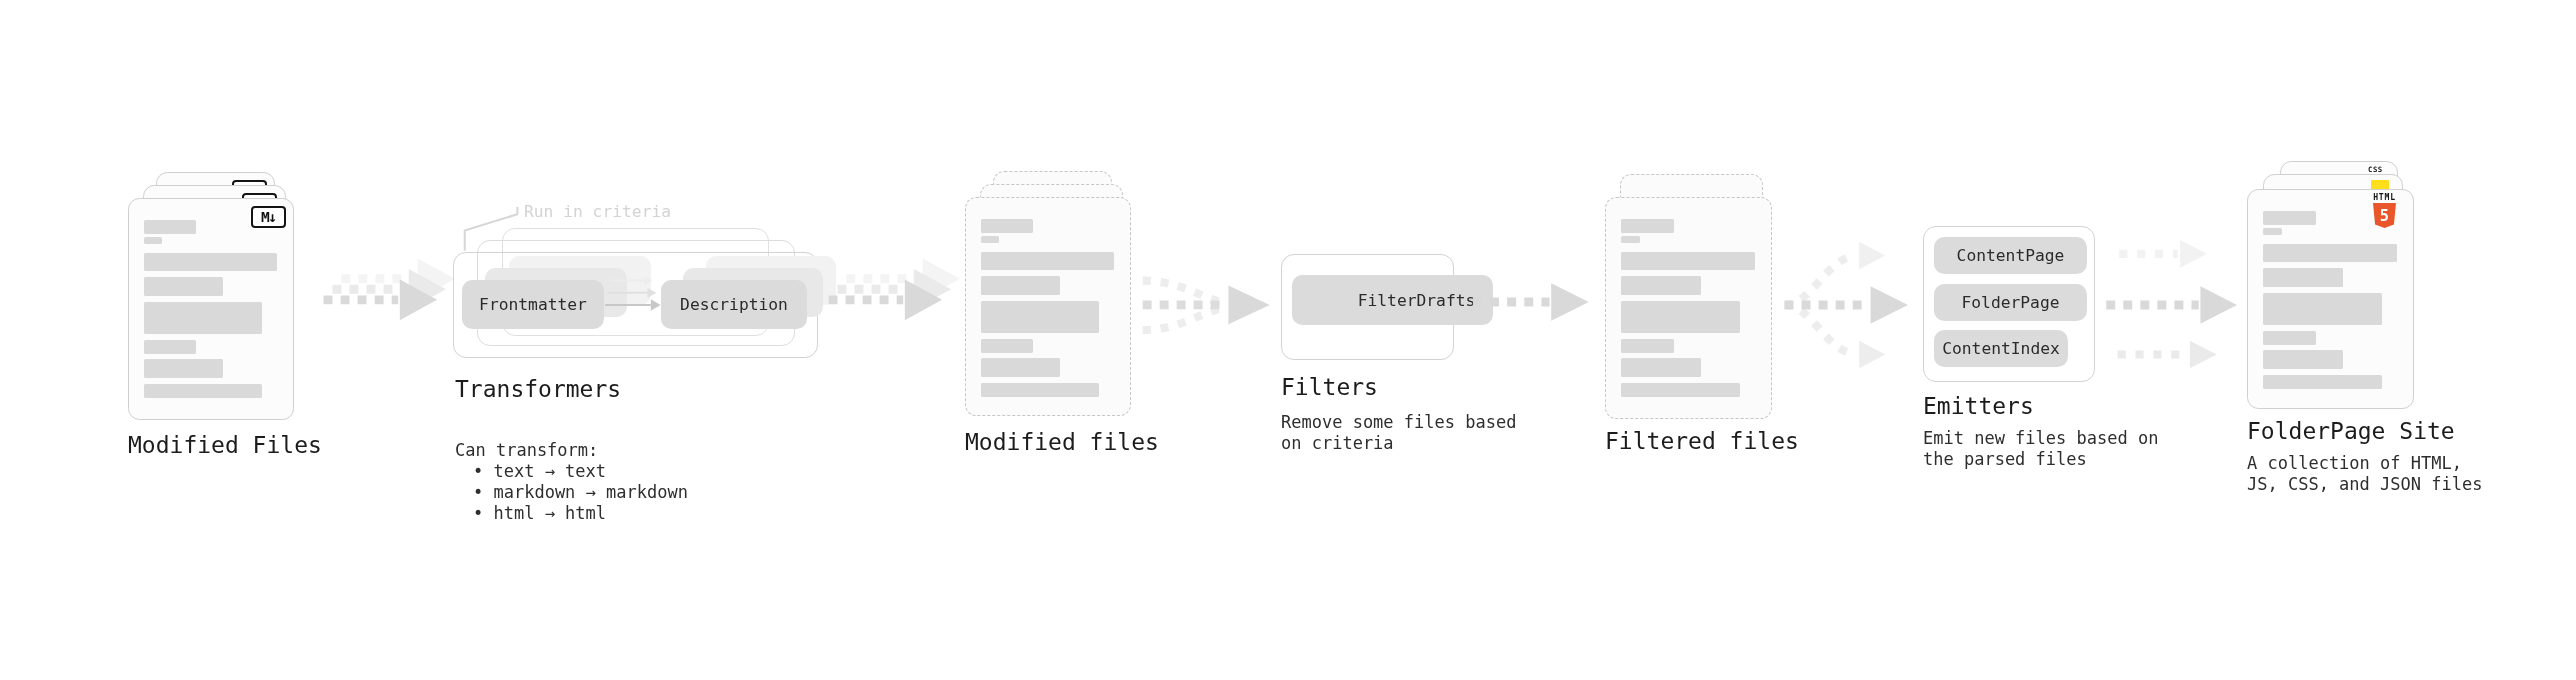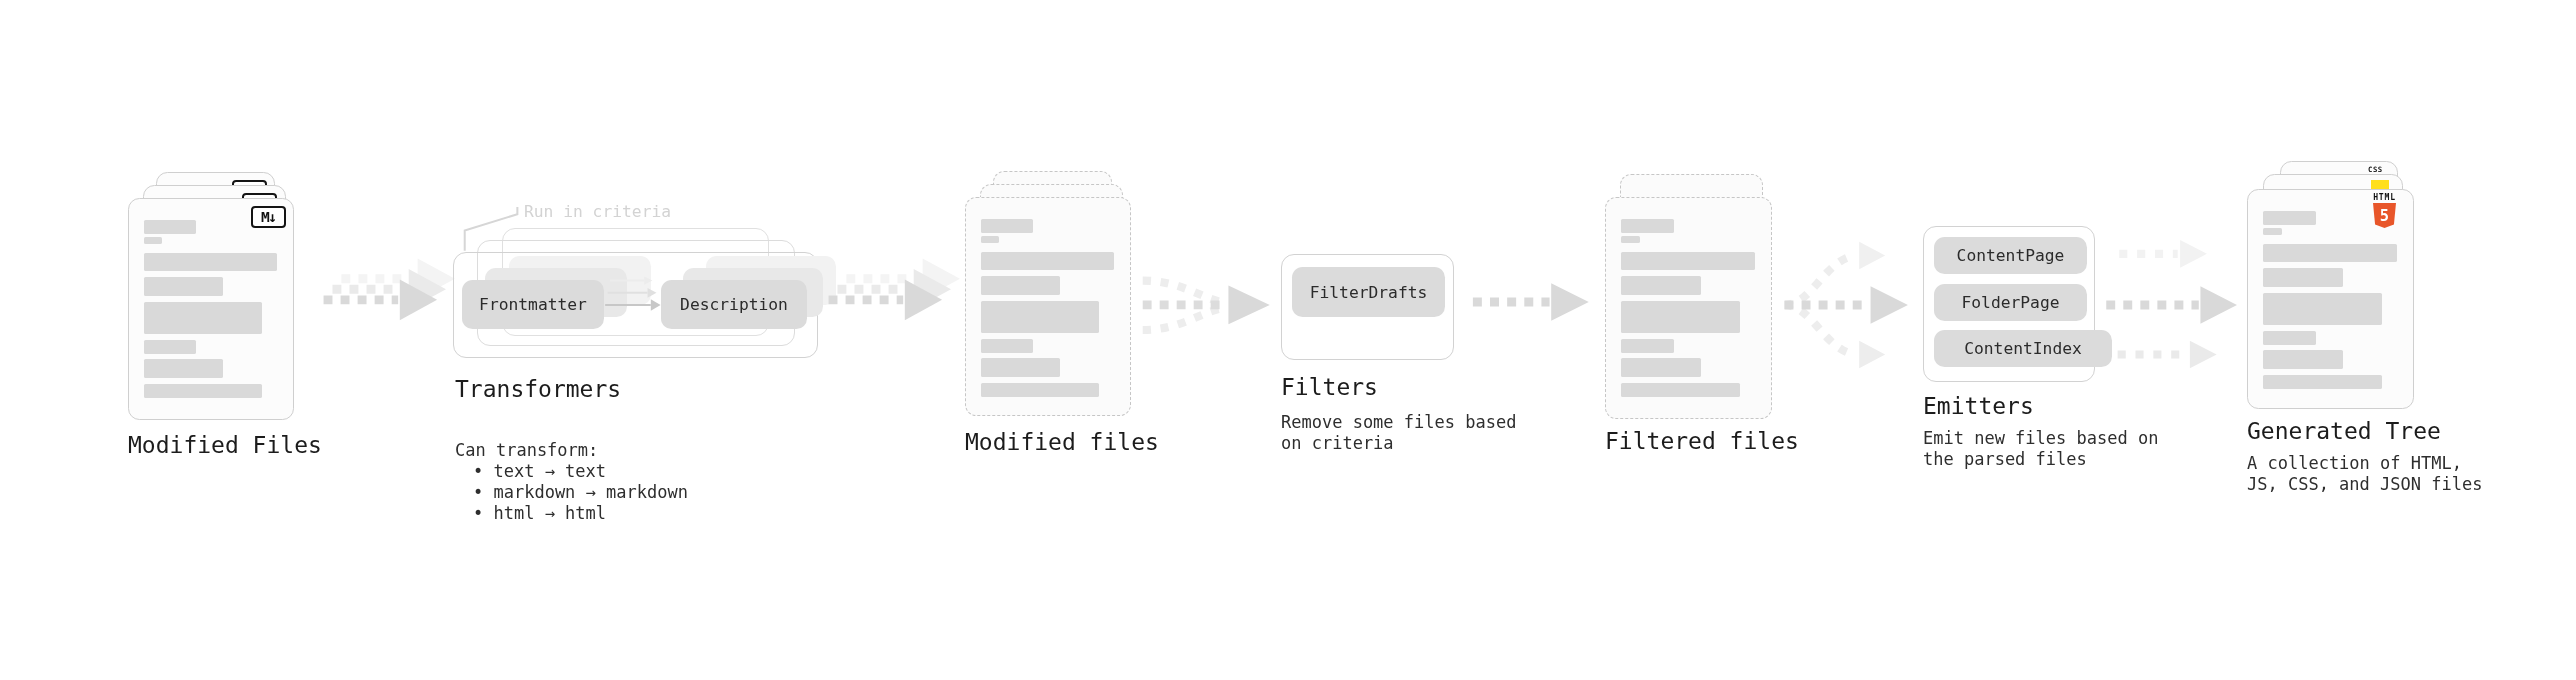--- a/index.html
+++ b/index.html
@@ -161,21 +161,21 @@
   <div class="stage-title" style="left:965px;top:428px;">Modified files</div>
 
   <svg class="abs" style="left:1136px;top:262px;" width="138" height="89" viewBox="0 0 170 110">
     <path d="M8,23 C55,23 78,44 108,50" fill="none" stroke="#ededed" stroke-width="10" stroke-dasharray="10 12"></path>
     <path d="M8,84 C55,84 78,62 108,57" fill="none" stroke="#ededed" stroke-width="10" stroke-dasharray="10 12"></path>
     <line x1="8" y1="53" x2="110" y2="53" stroke="#dcdcdc" stroke-width="11" stroke-dasharray="11 10"></line>
     <polygon points="114,29 114,77 165,53" fill="#d9d9d9"></polygon>
   </svg>
 
   <div class="tbox front" style="left:1281px;top:254px;width:173px;height:106px;"></div>
-  <div class="pill" style="left:1292px;top:267px;width:153px;height:50px;">FilterDrafts</div>
+  <div class="pill" style="left:1292px;top:275px;width:153px;height:50px;padding-left:48px;">FilterDrafts</div>
   <div class="stage-title" style="left:1281px;top:373px;">Filters</div>
   <div class="stage-desc" style="left:1281px;top:412px;">Remove some files based
 on criteria</div>
 
   <svg class="abs" style="left:1468px;top:280px;" width="124" height="49" viewBox="0 0 152 60">
     <line x1="6" y1="27" x2="100" y2="27" stroke="#d9d9d9" stroke-width="11" stroke-dasharray="11 10"></line>
     <polygon points="102,4 102,50 148,27" fill="#d9d9d9"></polygon>
   </svg>
 
   <div class="abs" style="left:1605px;top:174px;width:195px;height:252px;">
@@ -200,21 +200,21 @@
     <polygon points="100,7 100,41 132,24" fill="#f0f0f0"></polygon>
     <path d="M8,85 C42,85 58,142 96,146" fill="none" stroke="#ededed" stroke-width="10" stroke-dasharray="10 12"></path>
     <polygon points="100,129 100,163 132,146" fill="#ededed"></polygon>
     <line x1="8" y1="85" x2="112" y2="85" stroke="#d9d9d9" stroke-width="11" stroke-dasharray="11 10"></line>
     <polygon points="114,62 114,108 160,85" fill="#d9d9d9"></polygon>
   </svg>
 
   <div class="tbox front" style="left:1923px;top:226px;width:172px;height:156px;"></div>
   <div class="pill" style="left:1934px;top:237px;width:153px;height:37px;text-align:right;">ContentPage</div>
   <div class="pill" style="left:1934px;top:284px;width:153px;height:37px;">FolderPage</div>
-  <div class="pill" style="left:1934px;top:330px;width:178px;height:37px;">ContentIndex</div>
+  <div class="pill" style="left:1934px;top:330px;width:134px;height:37px;">ContentIndex</div>
   <div class="stage-title" style="left:1923px;top:392px;">Emitters</div>
   <div class="stage-desc" style="left:1923px;top:428px;">Emit new files based on
 the parsed files</div>
 
   <svg class="abs" style="left:2103px;top:236px;" width="138" height="138" viewBox="0 0 170 170">
     <g stroke="#f2f2f2" fill="#f2f2f2">
       <line x1="20" y1="22" x2="92" y2="22" stroke-width="10" stroke-dasharray="10 12"></line>
       <polygon points="95,5 95,39 128,22" stroke="none"></polygon>
     </g>
     <g stroke="#d9d9d9" fill="#d9d9d9">
@@ -249,18 +249,18 @@
           <div class="bar" style="width: 14%; height: 6.5px; margin-bottom: 9px;"></div>
           <div class="bar" style="width: 99%; height: 18.7px; margin-bottom: 5.7px;"></div>
           <div class="bar" style="width: 59%; height: 18.7px; margin-bottom: 5.7px;"></div>
           <div class="bar" style="width: 88%; height: 32.5px; margin-bottom: 5.7px;"></div>
           <div class="bar" style="width: 39%; height: 14.6px; margin-bottom: 4.9px;"></div>
           <div class="bar" style="width: 59%; height: 18.7px; margin-bottom: 5.7px;"></div>
           <div class="bar" style="width: 88%; height: 14px; margin-bottom: 0px;"></div>
         </div>
     </div>
   </div>
-  <div class="stage-title" style="left:2247px;top:417px;">Generated Tree</div>
+  <div class="stage-title" style="left:2247px;top:417px;">FolderPage Site</div>
   <div class="stage-desc" style="left:2247px;top:453px;">A collection of HTML,
 JS, CSS, and JSON files</div>
 
 </div>
 
 
 </body></html>

